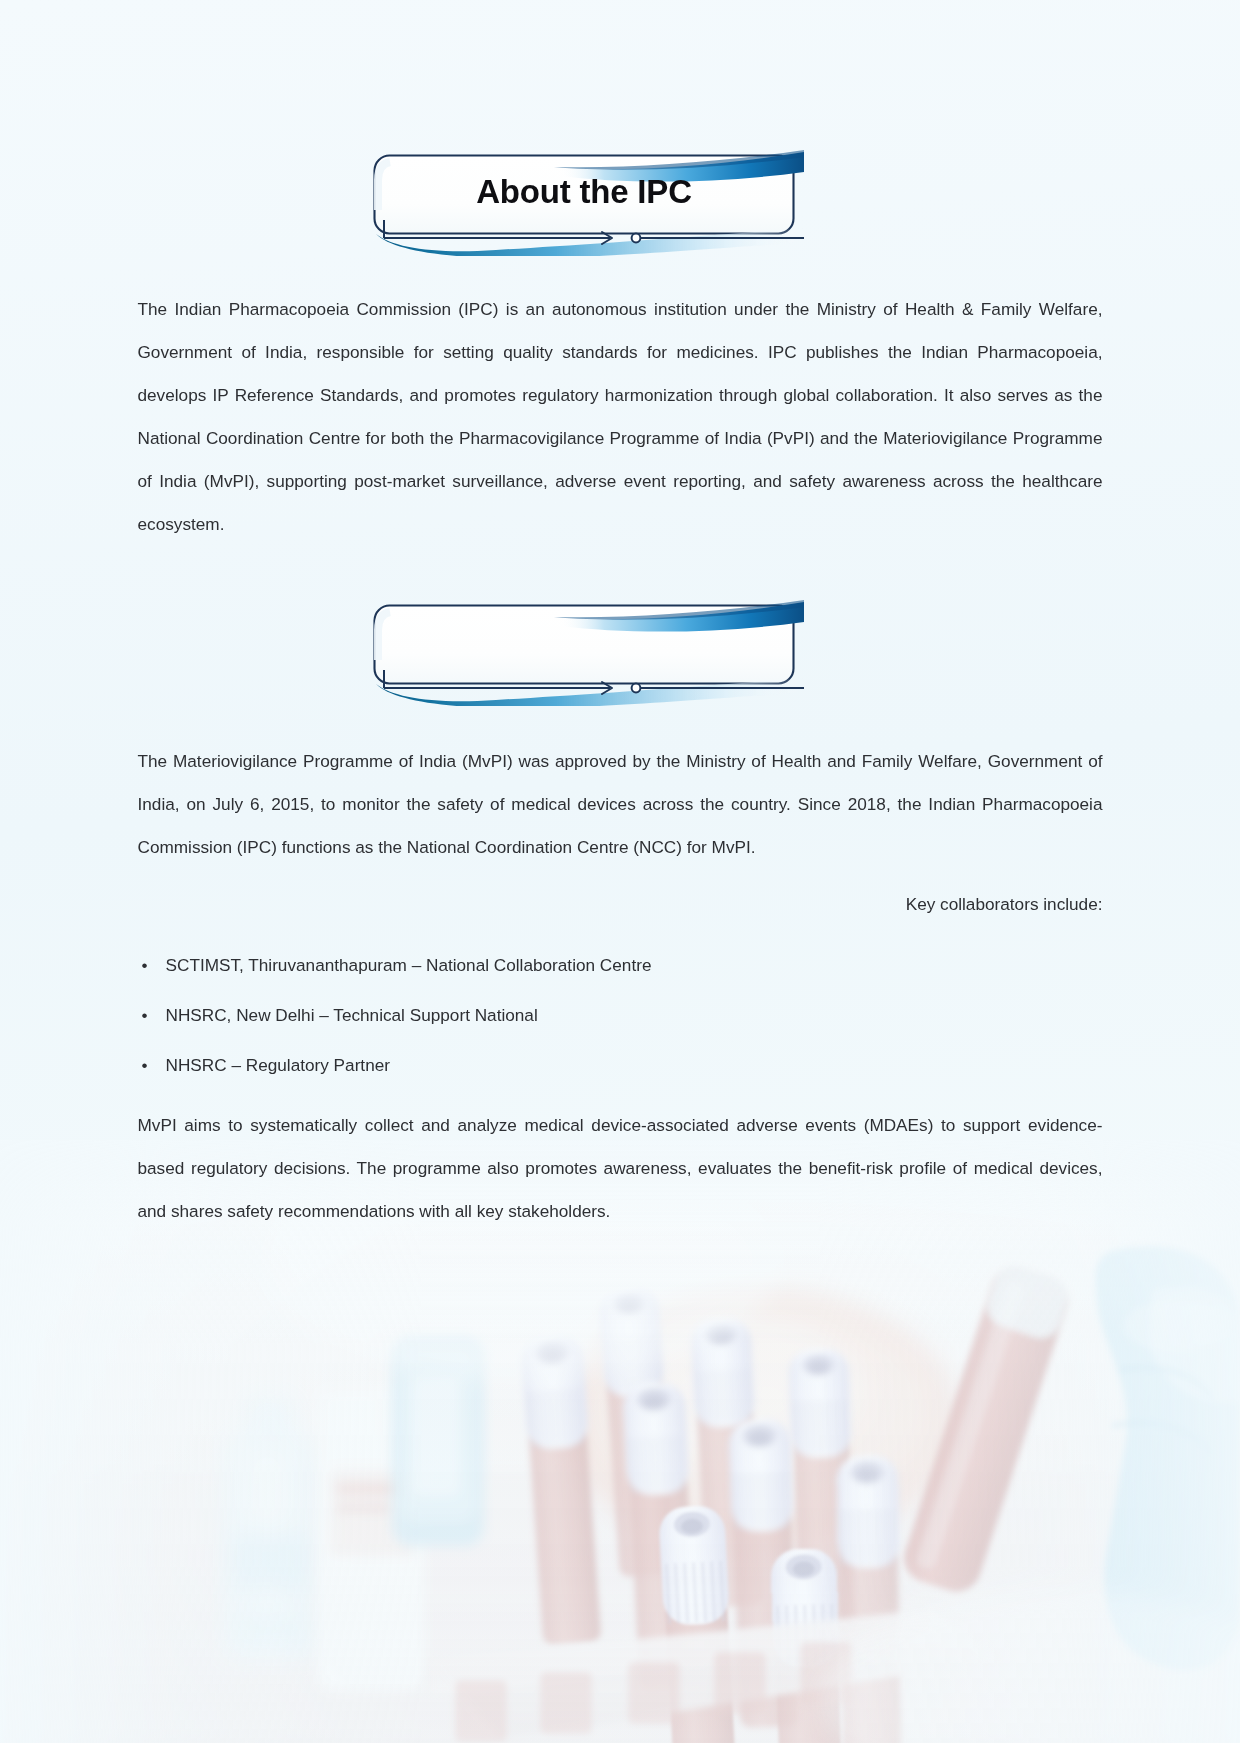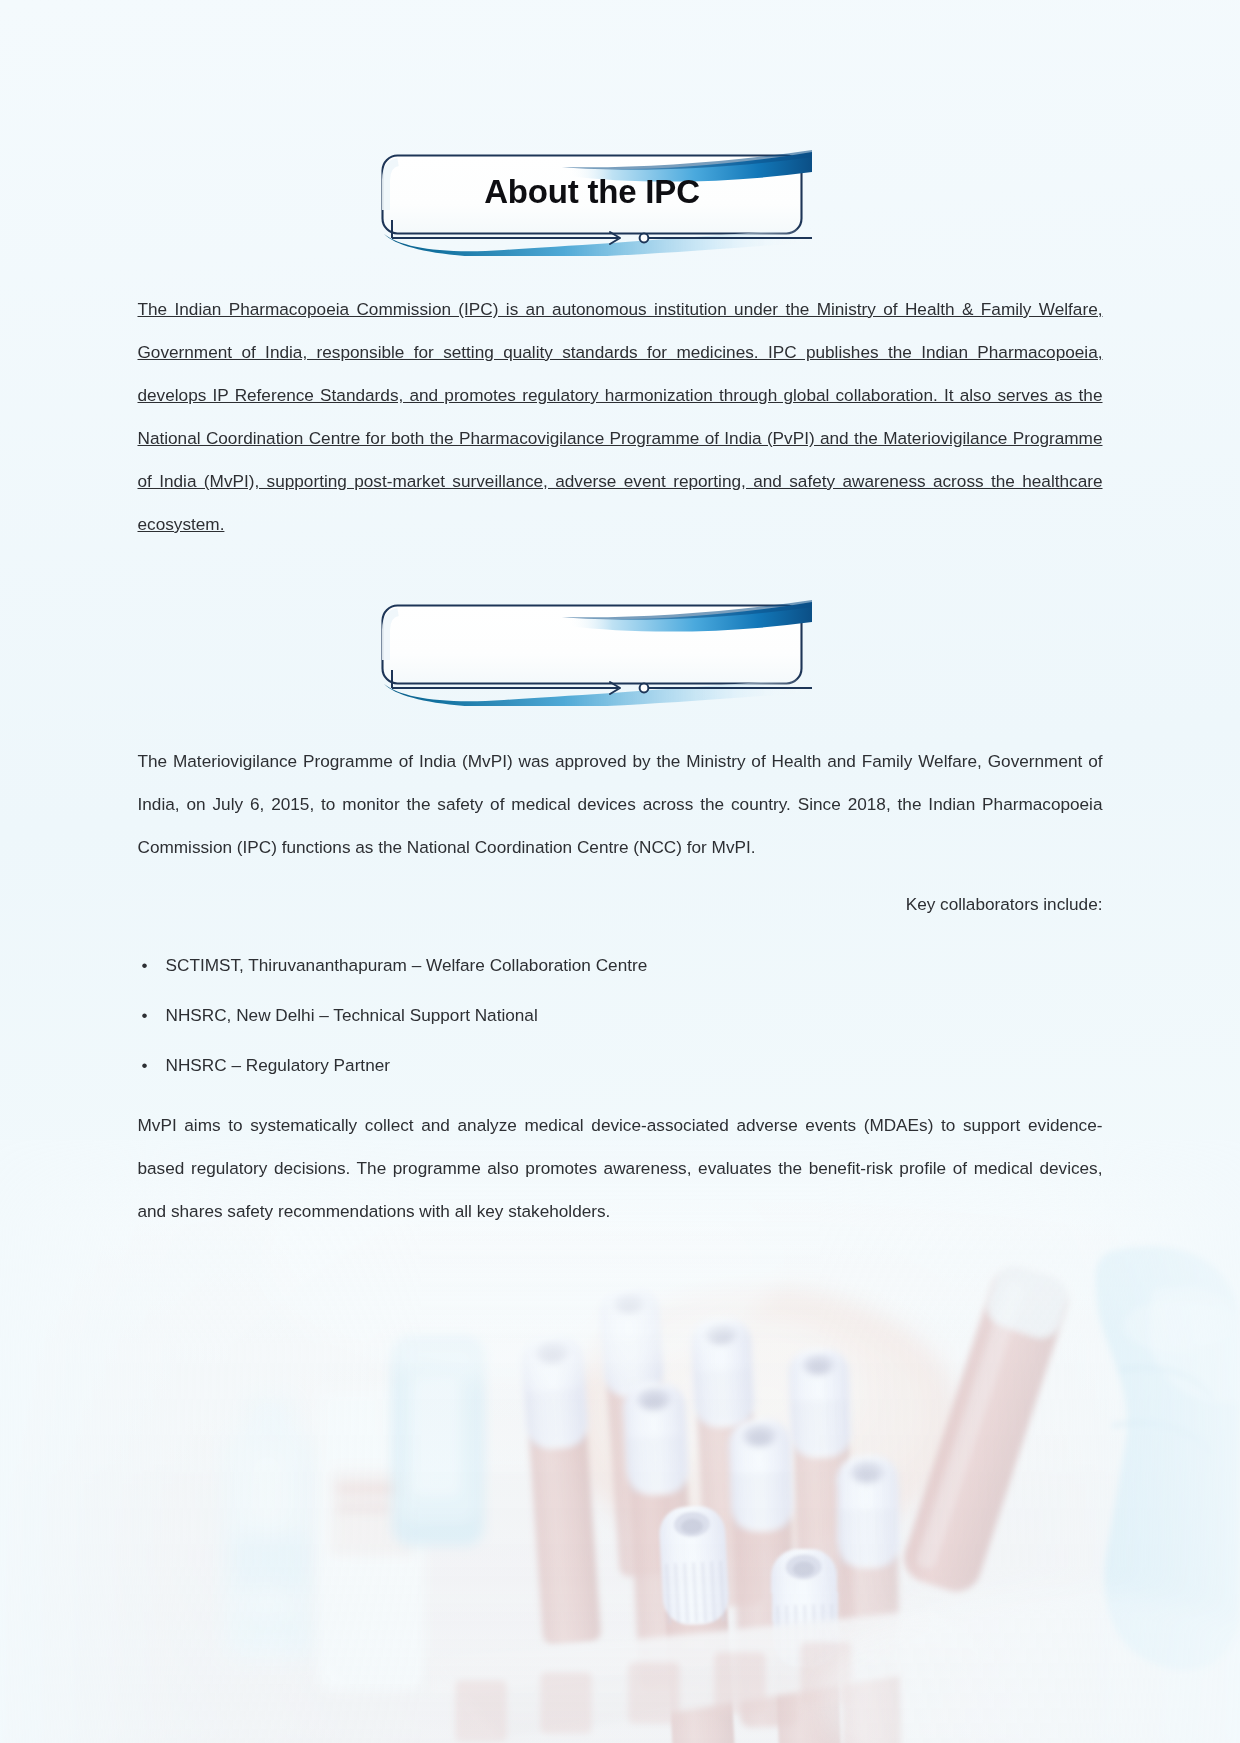--- a/index.html
+++ b/index.html
@@ -66,20 +66,21 @@
     z-index: 3;
     width: 1240px;
   }
 
   
   .banner {
     position: relative;
     width: 476px;
     height: 106px;
     margin: 0 auto;
+    padding-left: 16px;
   }
   .banner-svg {
     position: absolute;
     left: -10px;
     top: 0;
     width: 440px;
     height: 106px;
   }
   .banner-title {
     position: absolute;
@@ -102,21 +103,21 @@
     font-size: 17.2px;
     color: #2d2f33;
     line-height: 43px;
     text-align: justify;
     text-justify: inter-word;
     margin: 0;
   }
   .para {
     margin: 0 0 0 0;
   }
-  .lead-para { margin-bottom: 0; text-decoration: underline; }
+  .lead-para { margin-bottom: 0; }
 
   .text-col {
     width: 965px;
     margin: 0 auto;
   }
 
   .bullets {
     list-style: none;
     margin: 0;
     padding: 0;
@@ -524,21 +525,21 @@
 
     <div class="spacer-sm"></div>
 
     <p class="body-text para" style="text-align:right">Key collaborators include:</p>
 
     <div class="spacer-sm"></div>
 
     <ul class="bullets">
       <li>
         <span class="dot">•</span>
-        <span>SCTIMST, Thiruvananthapuram – Welfare Collaboration Centre</span>
+        <span>SCTIMST, Thiruvananthapuram – National Collaboration Centre</span>
       </li>
       <li>
         <span class="dot">•</span>
         <span>NHSRC, New Delhi – Technical Support National</span>
       </li>
       <li>
         <span class="dot">•</span>
         <span>NHSRC – Regulatory Partner</span>
       </li>
     </ul>

